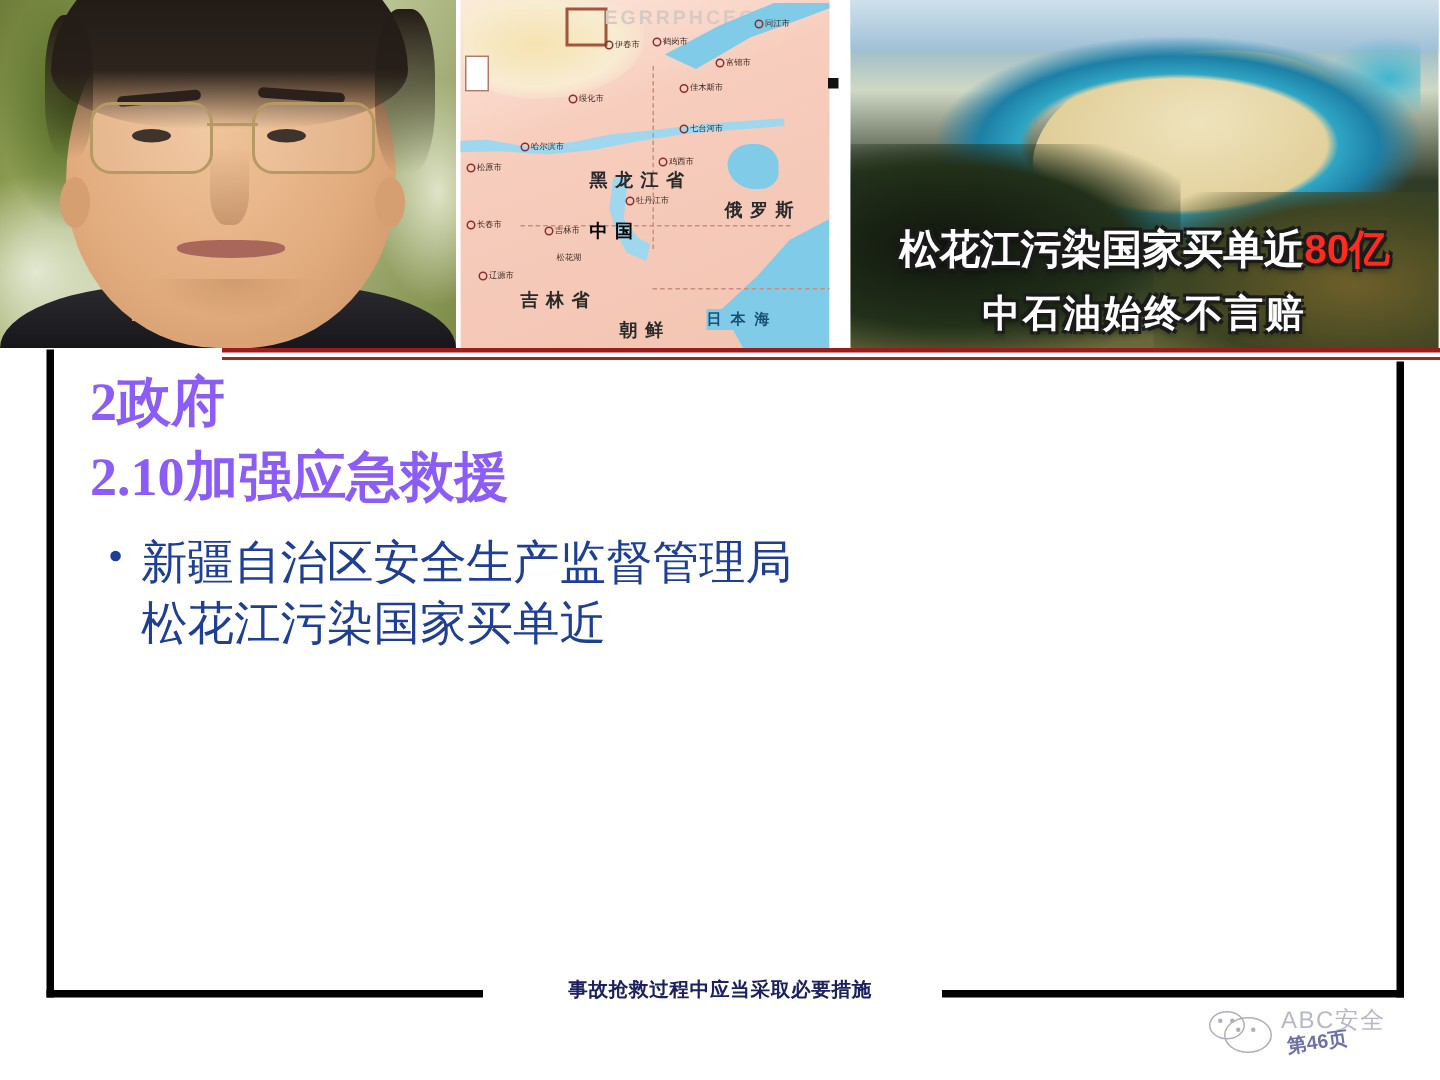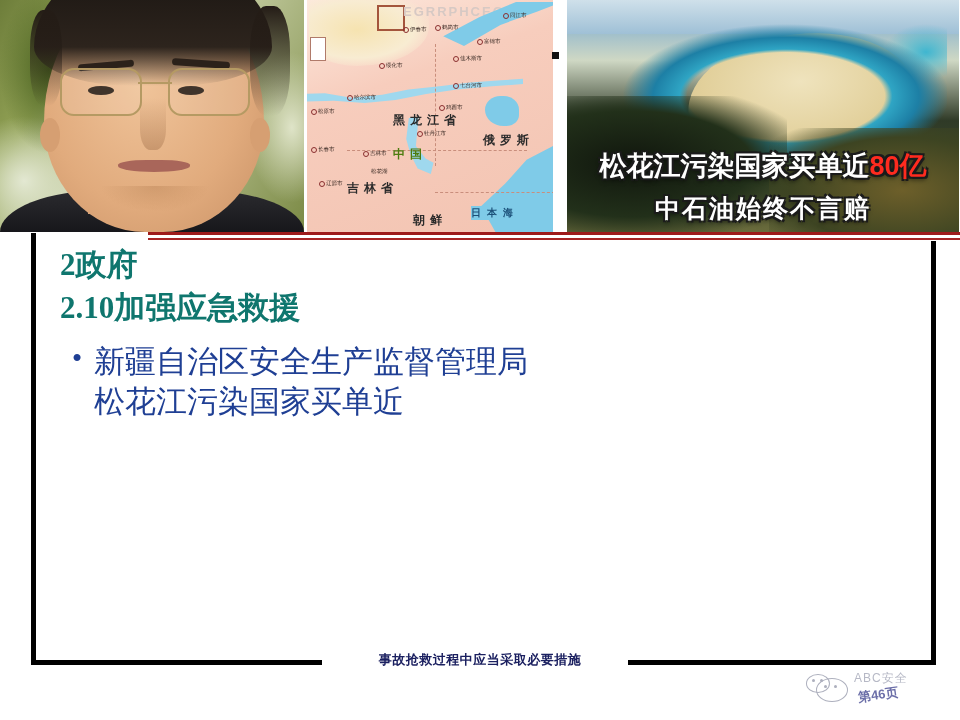--- a/index.html
+++ b/index.html
@@ -69,21 +69,21 @@
   #map .river{position:absolute;background:#9fd8ee;}
   #map .river.main{left:-4px;top:78px;width:220px;height:38px;
      clip-path:polygon(0% 42%,10% 40%,22% 52%,36% 44%,48% 30%,62% 22%,76% 12%,90% 6%,100% 2%,100% 16%,86% 22%,70% 30%,56% 42%,42% 58%,28% 66%,14% 60%,0% 62%);}
   #map .river.sx{left:86px;top:118px;width:44px;height:70px;
      clip-path:polygon(36% 0,58% 0,52% 40%,74% 58%,92% 64%,86% 80%,56% 72%,40% 52%,30% 30%);}
   #map .prov{position:absolute;border-left:1px dashed #c98e7c;}
   #map .bound{position:absolute;border-top:1px dashed #c98e7c;}
   #map .city{position:absolute;font-size:5.5px;color:#3a2a24;white-space:nowrap;}
   #map .city i{display:inline-block;width:4px;height:4px;border:1px solid #8a2f2f;border-radius:50%;margin-right:1px;vertical-align:middle;}
   #map .big{position:absolute;font-size:12px;font-weight:bold;color:#2a2a2a;letter-spacing:5px;white-space:nowrap;}
-  #map .big.cn{color:#4d7c0f;}
+  #map .big.cn{color:#000000;}
   #map .big.sea{color:#1b4f78;letter-spacing:6px;font-size:10px;}
 
   
   #songhua{left:567px;top:0;width:392px;height:232px;
      background:linear-gradient(180deg,#bcd3e2 0%,#8fb6cd 10%,#cfd8c4 26%,#2f3a27 52%,#3c4a2c 74%,#6a6b3c 100%);}
   #songhua .sky{position:absolute;left:0;top:0;width:392px;height:34px;
      background:linear-gradient(180deg,#cfe0ea,#9fc0d6);}
   #songhua .sand{position:absolute;left:120px;top:34px;width:230px;height:118px;
      background:radial-gradient(ellipse at 50% 40%,#efe3bd 0%,#e2d09b 60%,#cbbc8b 100%);
      border-radius:50% 50% 54% 46%/58% 58% 42% 42%;transform:rotate(-6deg);}
@@ -108,38 +108,38 @@
 
   
   #bar-left{position:absolute;left:31px;top:233px;width:5px;height:432px;background:#000;}
   #bar-right{position:absolute;left:931px;top:241px;width:5px;height:424px;background:#000;}
   #rule-bl{position:absolute;left:31px;top:660px;width:291px;height:5px;background:#000;}
   #rule-br{position:absolute;left:628px;top:660px;width:308px;height:5px;background:#000;}
   #dot-deco{position:absolute;left:552px;top:52px;width:7px;height:7px;background:#111;}
 
   
   #body{position:absolute;left:60px;top:244px;width:860px;}
-  .h-red{color:#0f766e;font-weight:bold;font-size:31px;line-height:1.38;
+  .h-red{color:#8b5cf6;font-weight:bold;font-size:36px;line-height:1.38;
      font-family:"Liberation Serif","DejaVu Serif",serif;white-space:nowrap;}
   .bullet-row{display:flex;margin-top:12px;}
   .bullet-dot{color:#1f3f94;font-size:26px;line-height:1.18;width:34px;flex:0 0 34px;text-align:center;}
   .b-blue{color:#1f3f94;font-size:31px;line-height:1.32;font-weight:500;
      font-family:"Liberation Serif","DejaVu Serif",serif;}
   .b-blue.indent{margin-left:34px;margin-top:14px;}
 
   
   #footer-org{position:absolute;left:0;top:651px;width:960px;text-align:center;
      font-size:13px;font-weight:bold;color:#1b2060;letter-spacing:.5px;}
   #watermark{position:absolute;left:806px;top:666px;width:150px;height:46px;opacity:.62;}
   #watermark .wx{position:absolute;left:0;top:8px;width:44px;height:26px;}
   #watermark .bub{position:absolute;border:1.6px solid #7b7f95;border-radius:50%;background:transparent;}
   #watermark .bub.big{left:10px;top:4px;width:30px;height:22px;}
   #watermark .bub.small{left:0;top:0px;width:22px;height:17px;}
   #watermark .eye{position:absolute;width:3px;height:3px;background:#7b7f95;border-radius:50%;}
-  #watermark .txt{position:absolute;left:48px;top:4px;font-size:12px;color:#8a8ea3;
+  #watermark .txt{position:absolute;left:48px;top:4px;font-size:16px;color:#8a8ea3;
      letter-spacing:1px;font-family:"Liberation Sans",sans-serif;}
   #pagenum{position:absolute;left:858px;top:686px;font-size:13px;color:#3b3f8c;
      transform:rotate(-8deg);opacity:.75;font-weight:bold;}
 </style>
 </head>
 <body>
 
 <div id="slide">
 
   <div class="photo" id="portrait">
@@ -195,21 +195,21 @@
     <div class="city" style="left:56px;top:150px;"><i></i>吉林市</div>
     <div class="city" style="left:4px;top:108px;"><i></i>松原市</div>
     <div class="city" style="left:12px;top:180px;"><i></i>辽源市</div>
     <div class="city" style="left:196px;top:12px;"><i></i>同江市</div>
     <div class="city" style="left:170px;top:38px;"><i></i>富锦市</div>
     <div class="city" style="left:64px;top:168px;">松花湖</div>
 
     <div class="big" style="left:86px;top:112px;">黑龙江省</div>
     <div class="big cn" style="left:86px;top:146px;">中国</div>
     <div class="big" style="left:176px;top:132px;">俄罗斯</div>
-    <div class="big" style="left:40px;top:180px;">吉林省</div>
+    <div class="big" style="left:40px;top:192px;">吉林省</div>
     <div class="big" style="left:106px;top:212px;">朝鲜</div>
     <div class="big sea" style="left:164px;top:206px;">日本海</div>
   </div>
 
   <div class="photo" id="songhua">
     <div class="sky"></div>
     <div class="sand"></div>
     <div class="water"></div>
     <div class="dark"></div>
     <div class="dark2"></div>

